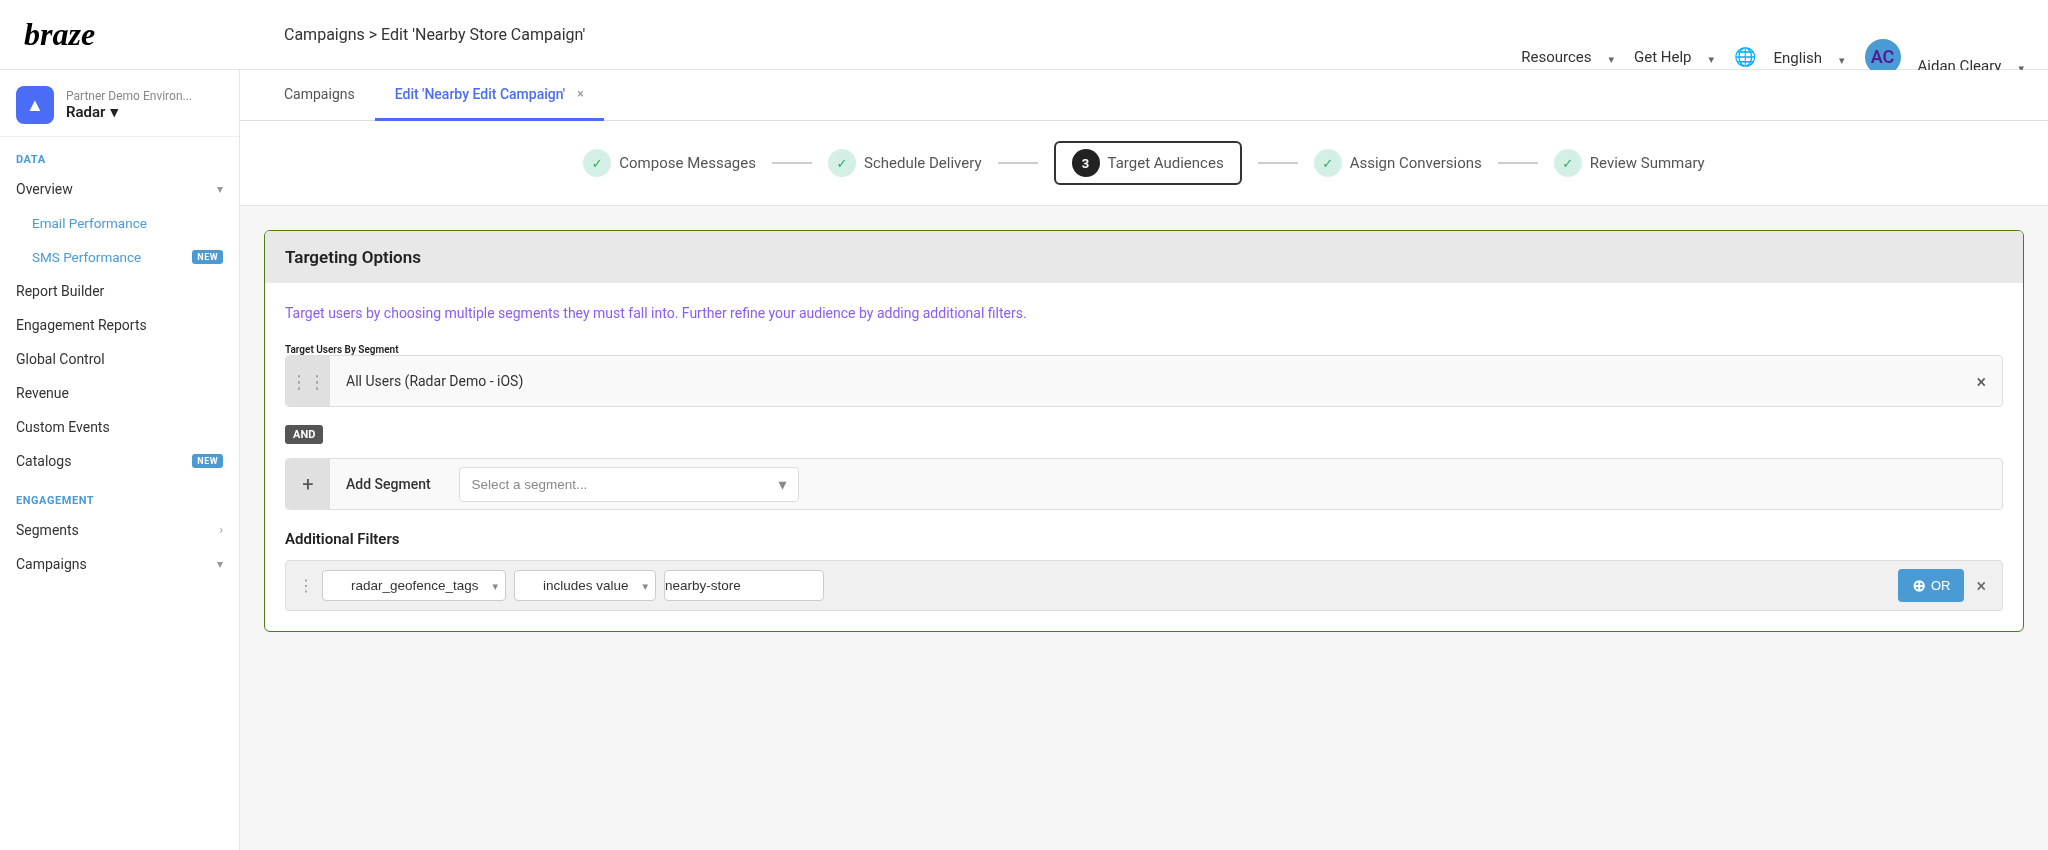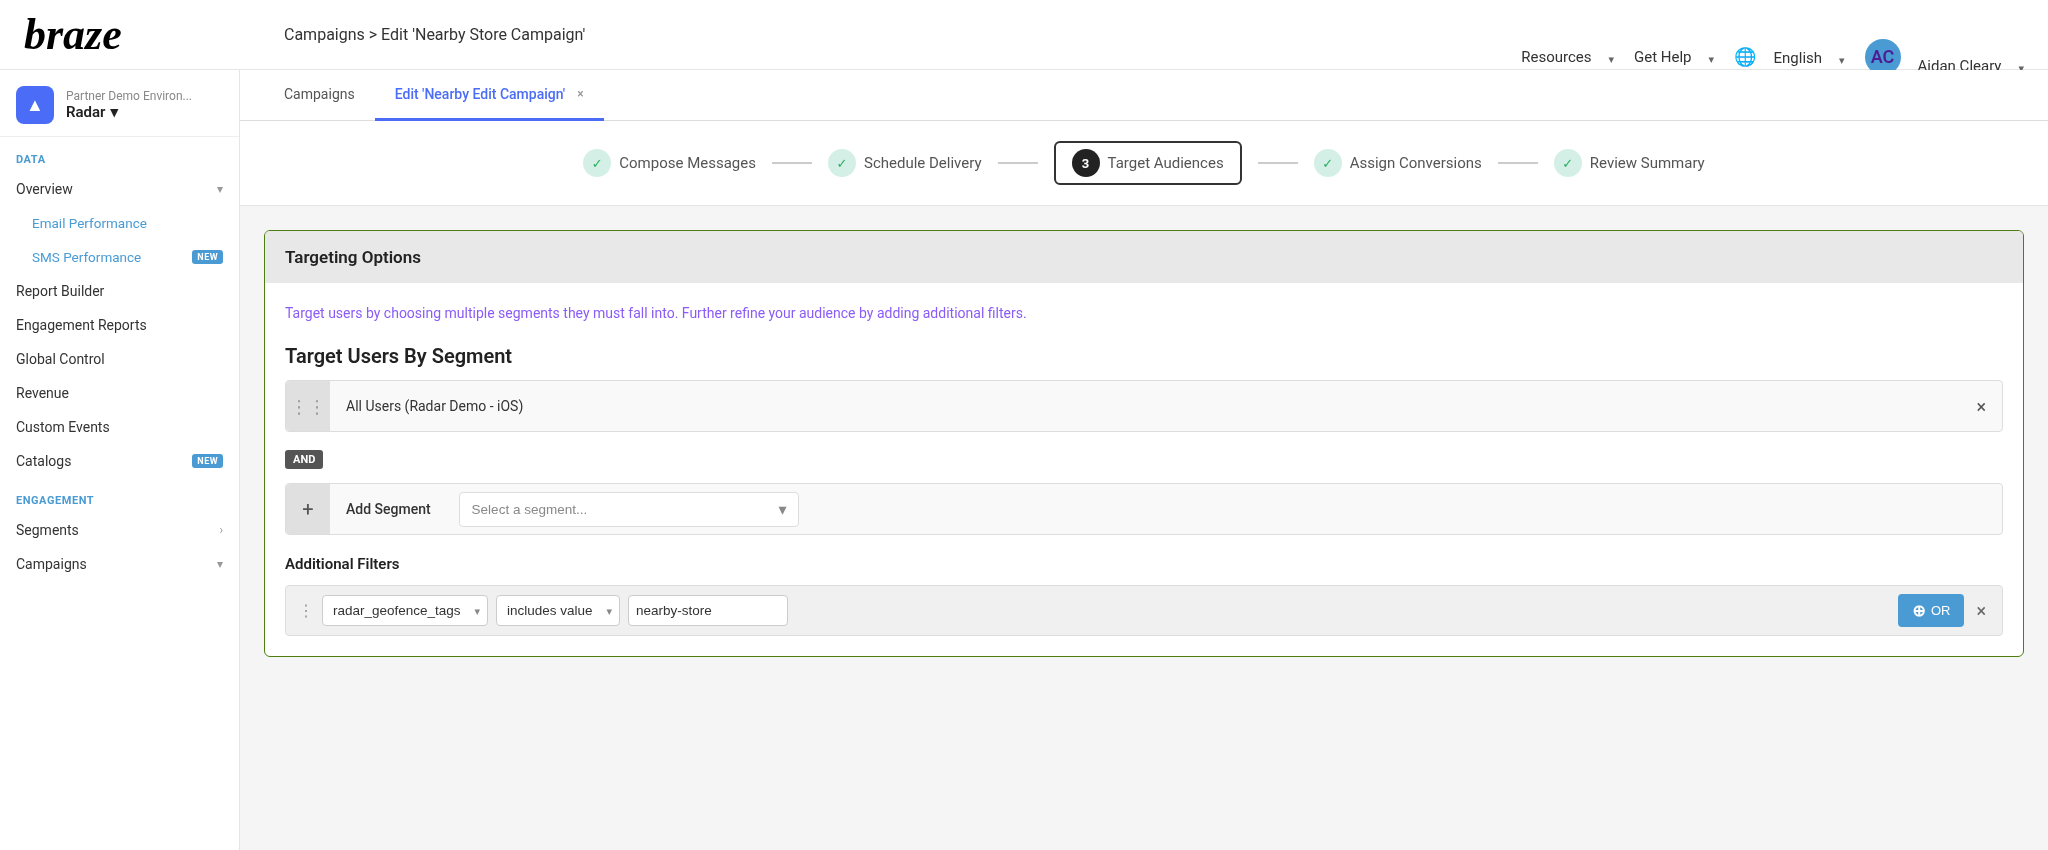--- a/index.html
+++ b/index.html
@@ -15,21 +15,21 @@
       padding: 0 24px;
       flex-shrink: 0;
     }
     .top-nav-left {
       width: 240px;
       flex-shrink: 0;
       display: flex;
       align-items: center;
     }
     .braze-logo {
-      font-size: 44px;
+      font-size: 32px;
       font-weight: bold;
       font-style: italic;
       font-family: Georgia, serif;
       text-align: center;
     }
     .top-nav-breadcrumb {
       flex: 1;
       font-size: 16px;
       color: #333;
       padding-left: 20px;
@@ -248,24 +248,23 @@
     .targeting-card-body {
       padding: 20px;
     }
     .targeting-description {
       font-size: 14px;
       color: #8b5cf6;
       margin-bottom: 20px;
       line-height: 1.5;
     }
     .section-title {
-      font-size: 20px;
+      font-size: 10px;
       font-weight: 600;
       color: #222;
-      margin-bottom: 12px;
     }
 
     
     .segment-row {
       display: flex;
       align-items: center;
       border: 1px solid #ddd;
       border-radius: 4px;
       background: #f9f9f9;
       margin-bottom: 4px;
@@ -405,31 +404,31 @@
       content: '▾';
       position: absolute;
       right: 8px;
       top: 50%;
       transform: translateY(-50%);
       color: #888;
       pointer-events: none;
       font-size: 11px;
     }
     .filter-select-wrapper select {
-      padding: 7px 26px 7px 10px;
+      padding: 7px 26px 7px 28px;
       border: 1px solid #ccc;
       border-radius: 4px;
       background: #fff;
       font-size: 13.5px;
       color: #333;
       appearance: none;
       cursor: pointer;
     }
     .filter-value-input {
-      padding: 7px 7px;
+      padding: 7px 0;
       border: 1px solid #ccc;
       border-radius: 4px;
       background: #fff;
       font-size: 13.5px;
       color: #333;
       width: 160px;
     }
     .or-btn {
       background: #4a9bd4;
       color: #fff;

